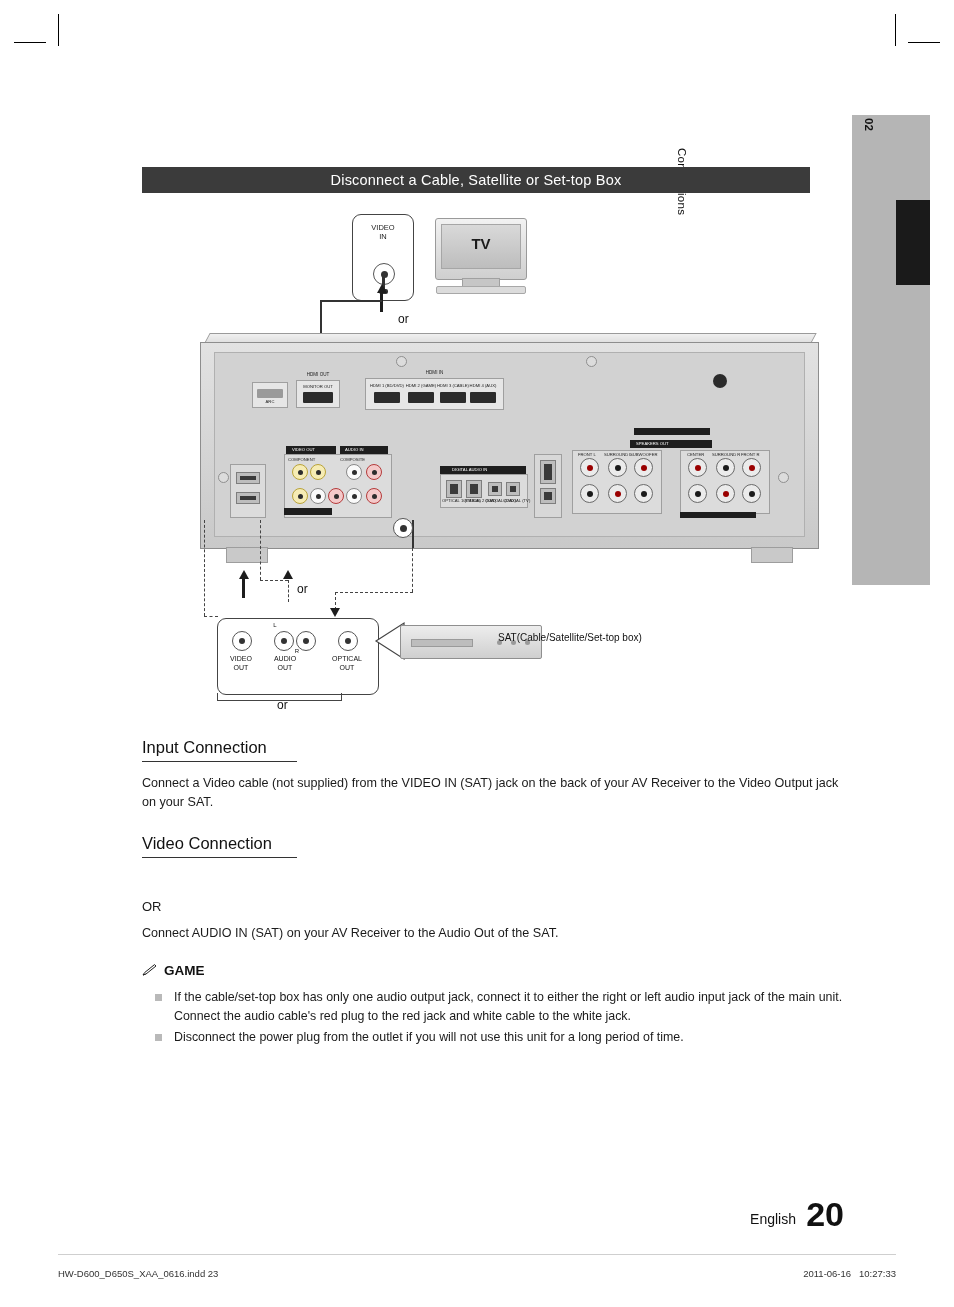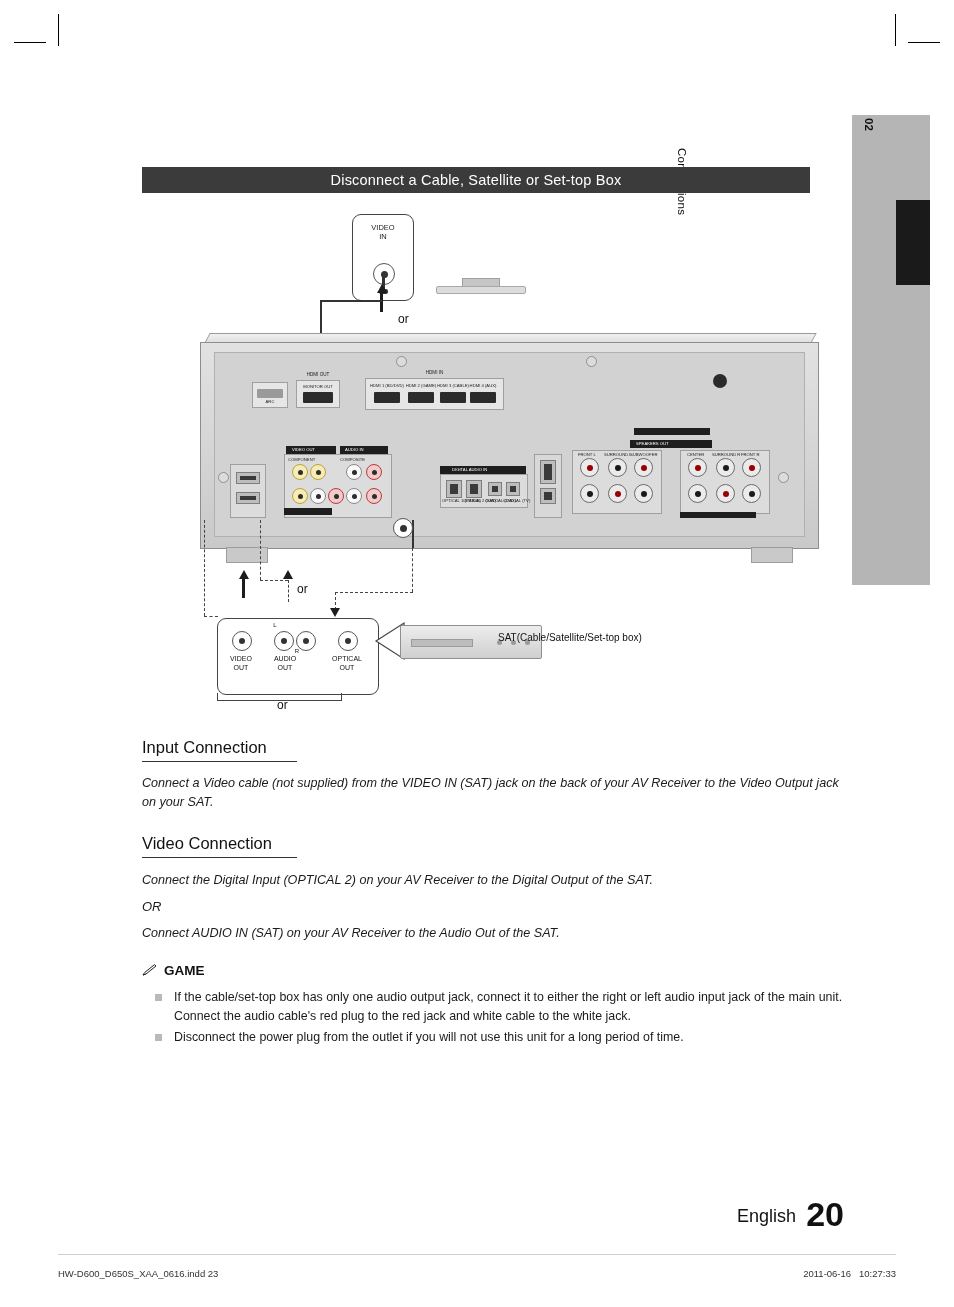--- a/index.html
+++ b/index.html
@@ -101,31 +101,31 @@
 
   
   .wire{position:absolute;background:#333;}
   .dash-h{position:absolute;height:0;border-top:1.2px dashed #444;}
   .dash-v{position:absolute;width:0;border-left:1.2px dashed #444;}
   .arrow-up{position:absolute;width:0;height:0;border-left:5px solid transparent;border-right:5px solid transparent;border-bottom:9px solid #1d1d1d;}
   .arrow-stem{position:absolute;width:3px;background:#1d1d1d;}
 
   
   .h2{position:absolute;left:142px;font-size:16.5px;color:#111;padding-bottom:4px;border-bottom:1.3px solid #333;}
-  .para{position:absolute;left:142px;width:700px;font-size:12.6px;line-height:19px;color:#1b1b1b;font-style:italic;}
+  .para{position:absolute;left:142px;width:700px;font-size:12.6px;line-height:19px;color:#1b1b1b;}
 
   .note-head{position:absolute;left:142px;top:963px;font-size:13.5px;font-weight:bold;color:#111;display:flex;align-items:center;gap:6px;}
   .pencil{display:inline-block;width:16px;height:13px;}
   .bullets{position:absolute;left:155px;top:988px;width:700px;}
   .bullets li{list-style:none;position:relative;font-size:12.4px;line-height:18.5px;color:#1b1b1b;margin-bottom:3px;padding-left:19px;}
   .bullets li:before{content:"";position:absolute;left:0;top:6px;width:7px;height:7px;background:#b9b9b9;}
   .bullets{padding:0;margin:0;}
 
   .page-num{position:absolute;right:110px;bottom:73px;font-size:34px;font-weight:bold;color:#111;}
-  .lang{position:absolute;right:158px;bottom:80px;font-size:18px;color:#111;}
+  .lang{position:absolute;right:158px;bottom:80px;font-size:14px;color:#111;}
 
   .footer-line{position:absolute;left:58px;right:58px;bottom:52px;height:1px;background:#cfcfcf;}
   .footer-left{position:absolute;left:58px;bottom:28px;font-size:9.5px;color:#333;}
   .footer-right{position:absolute;right:58px;bottom:28px;font-size:9.5px;color:#333;}
 </style>
 </head>
 <body>
 
 <div class="page">
 
@@ -146,20 +146,24 @@
 
     <div class="tvbox">
       <div class="lbl">
         <span>VIDEO</span><br>
         <span>IN</span>
       </div>
       <div class="jack"></div>
       <div class="jack-stem"></div>
     </div>
 
+    <div class="tv">
+      <div class="screen"></div>
+      <div class="word">TV</div>
+    </div>
     <div class="tv-stand"></div>
     <div class="tv-base"></div>
 
     <div class="or1">or</div>
 
     <div class="arrow-stem" style="left:238px;top:92px;height:20px;"></div>
     <div class="arrow-up" style="left:234.5px;top:84px;"></div>
 
     <div class="wire" style="left:178px;top:100px;width:1.6px;height:166px;"></div>
     <div class="wire" style="left:178px;top:100px;width:62px;height:1.6px;"></div>
@@ -340,21 +344,20 @@
       <div class="d" style="left:110px;"></div>
       <div class="d" style="left:124px;"></div>
     </div>
     <div class="satlbl">SAT(Cable/Satellite/Set-top box)</div>
   </div>
 
   <div class="h2" style="top:738px;width:155px;">Input Connection</div>
   <div class="para" style="top:774px;width:700px;">Connect a Video cable (not supplied) from the VIDEO IN (SAT) jack on the back of your AV Receiver to the Video Output jack on your SAT.</div>
 
   <div class="h2" style="top:834px;width:155px;">Video Connection</div>
-  <div class="para" style="top:871px;">Connect the Digital Input (OPTICAL 2) on your AV Receiver to the Digital Output of the SAT.</div>
   <div class="para" style="top:897px;font-size:13px;">OR</div>
   <div class="para" style="top:924px;">Connect AUDIO IN (SAT) on your AV Receiver to the Audio Out of the SAT.</div>
 
   <div class="note-head">
     <span class="pencil">
       <svg width="16" height="13" viewBox="0 0 16 13">
           <path d="M1 11 L4 10 L14 2 L12.5 0.6 L2.6 8.6 Z" fill="none" stroke="#222" stroke-width="1"></path>
           <path d="M1 11 L3.5 10.2" stroke="#222" stroke-width="1"></path>
         </svg>
     </span>

